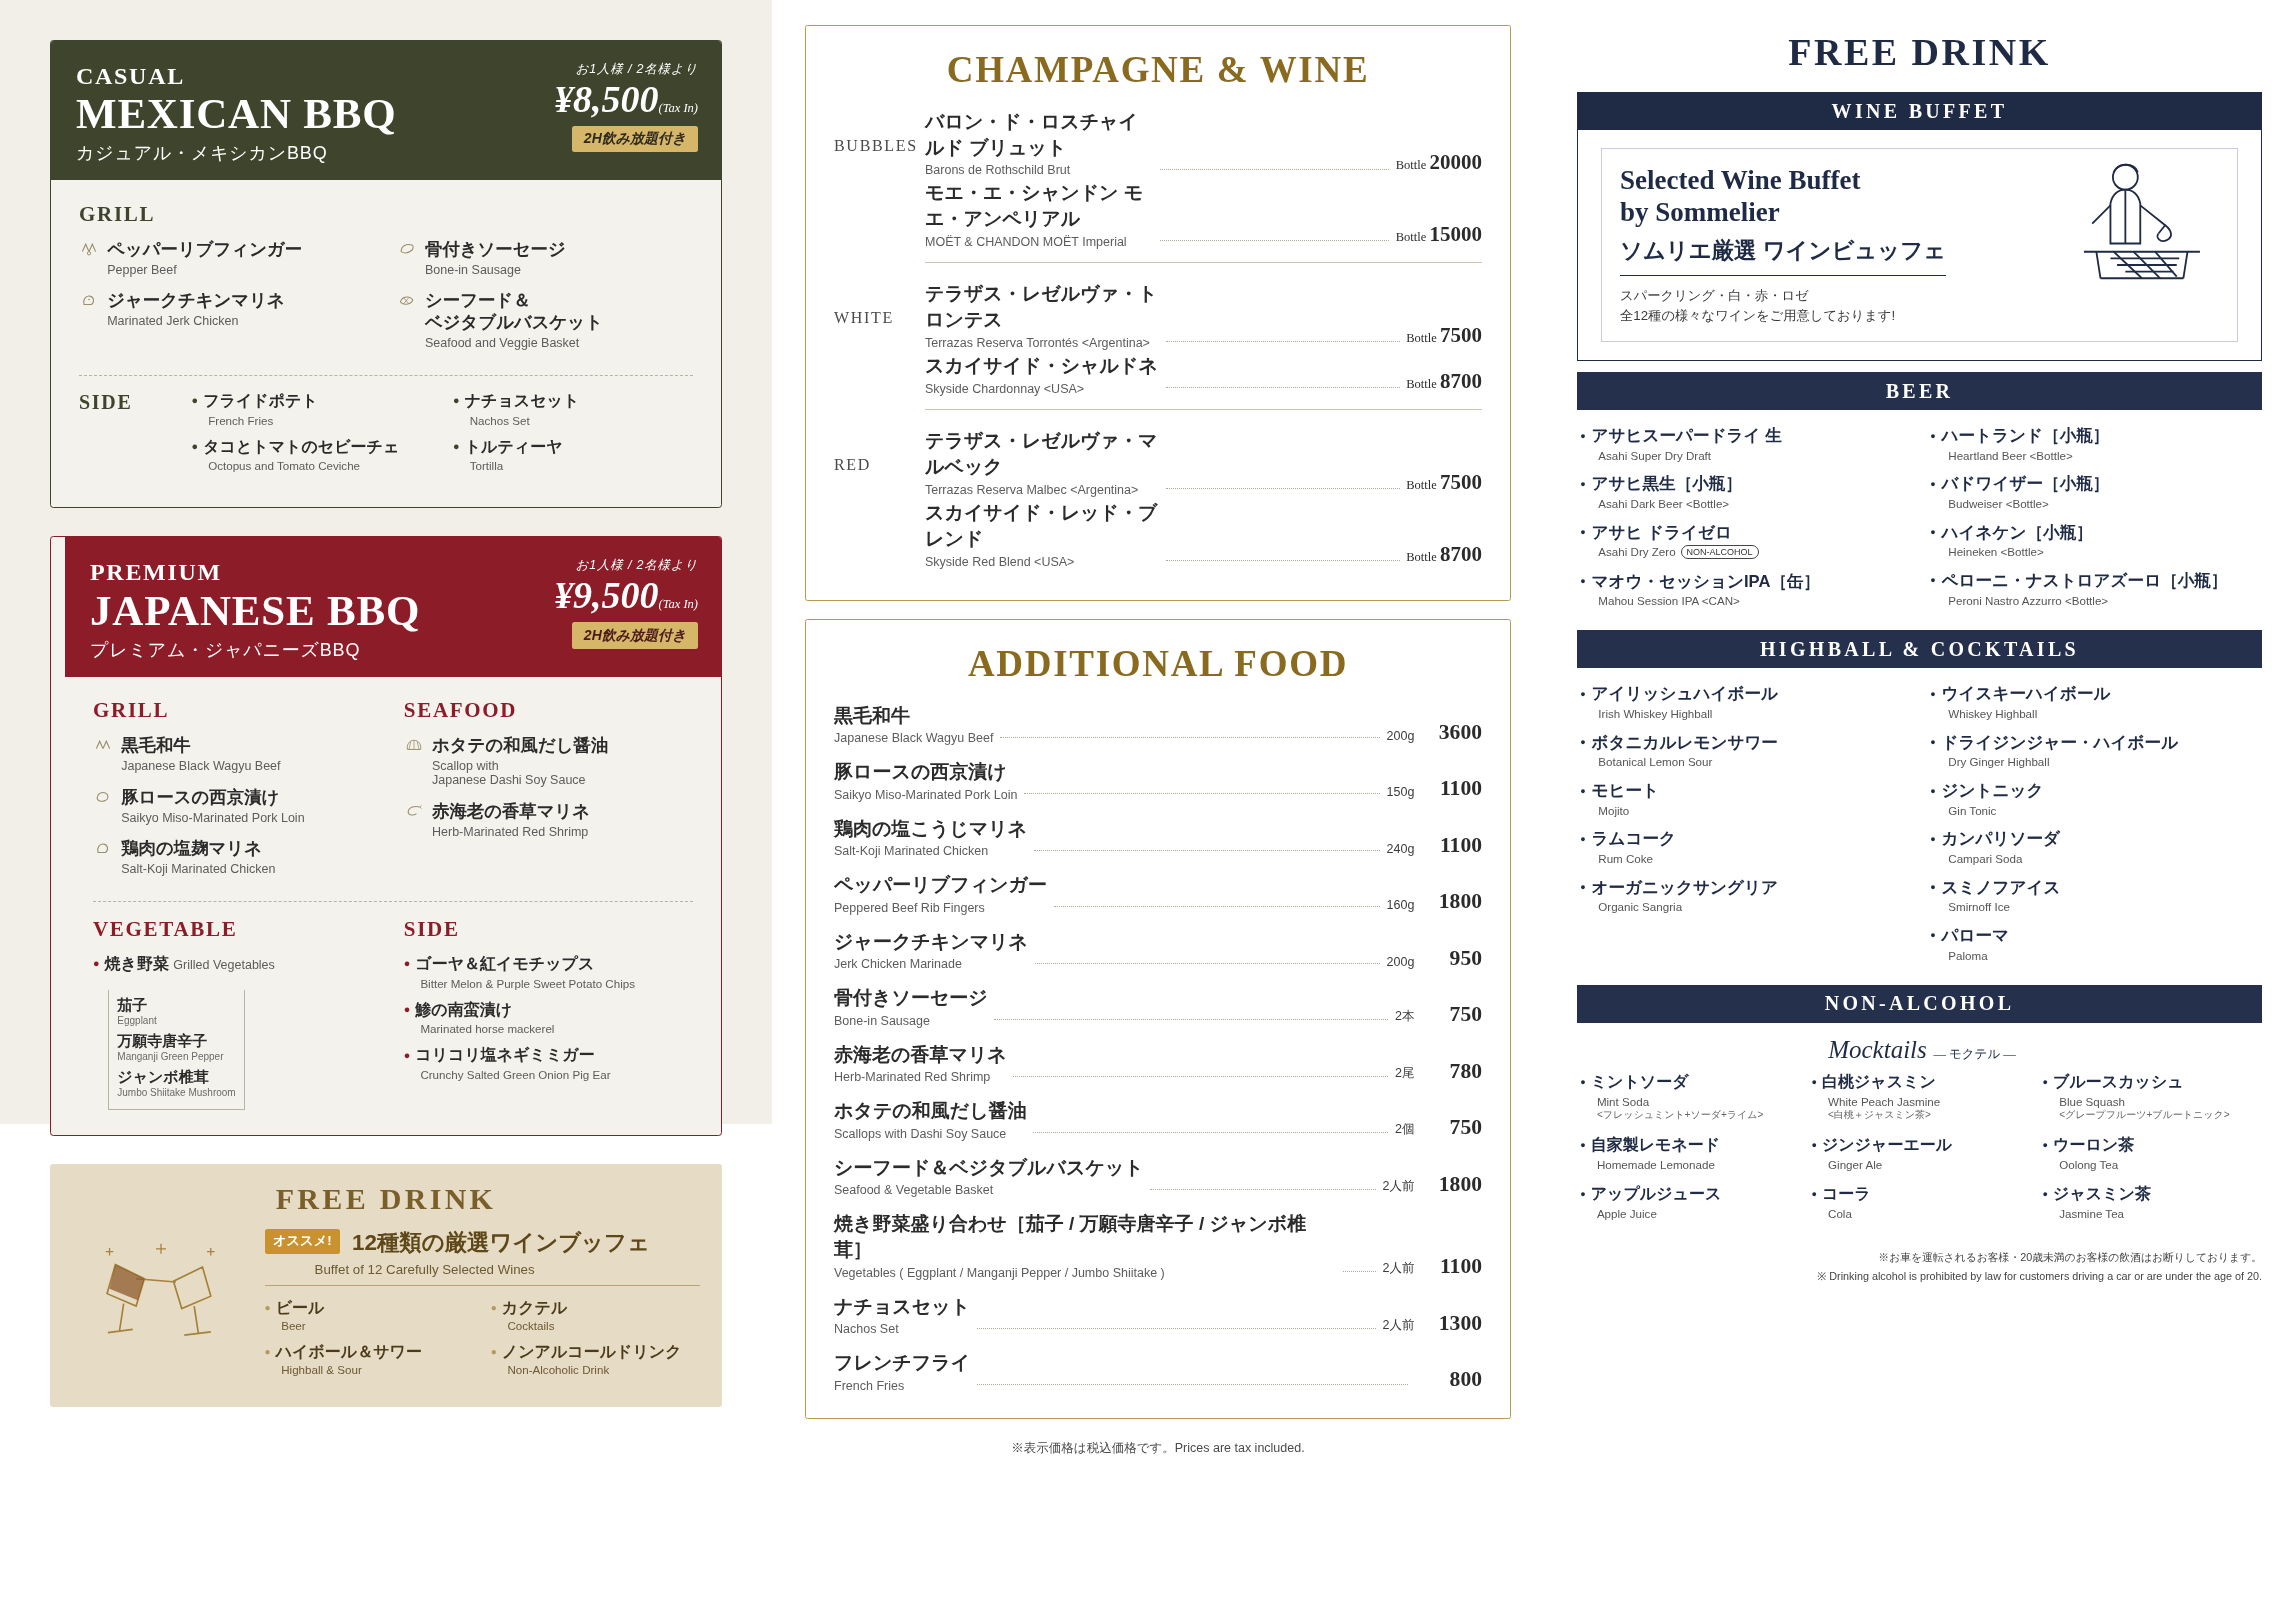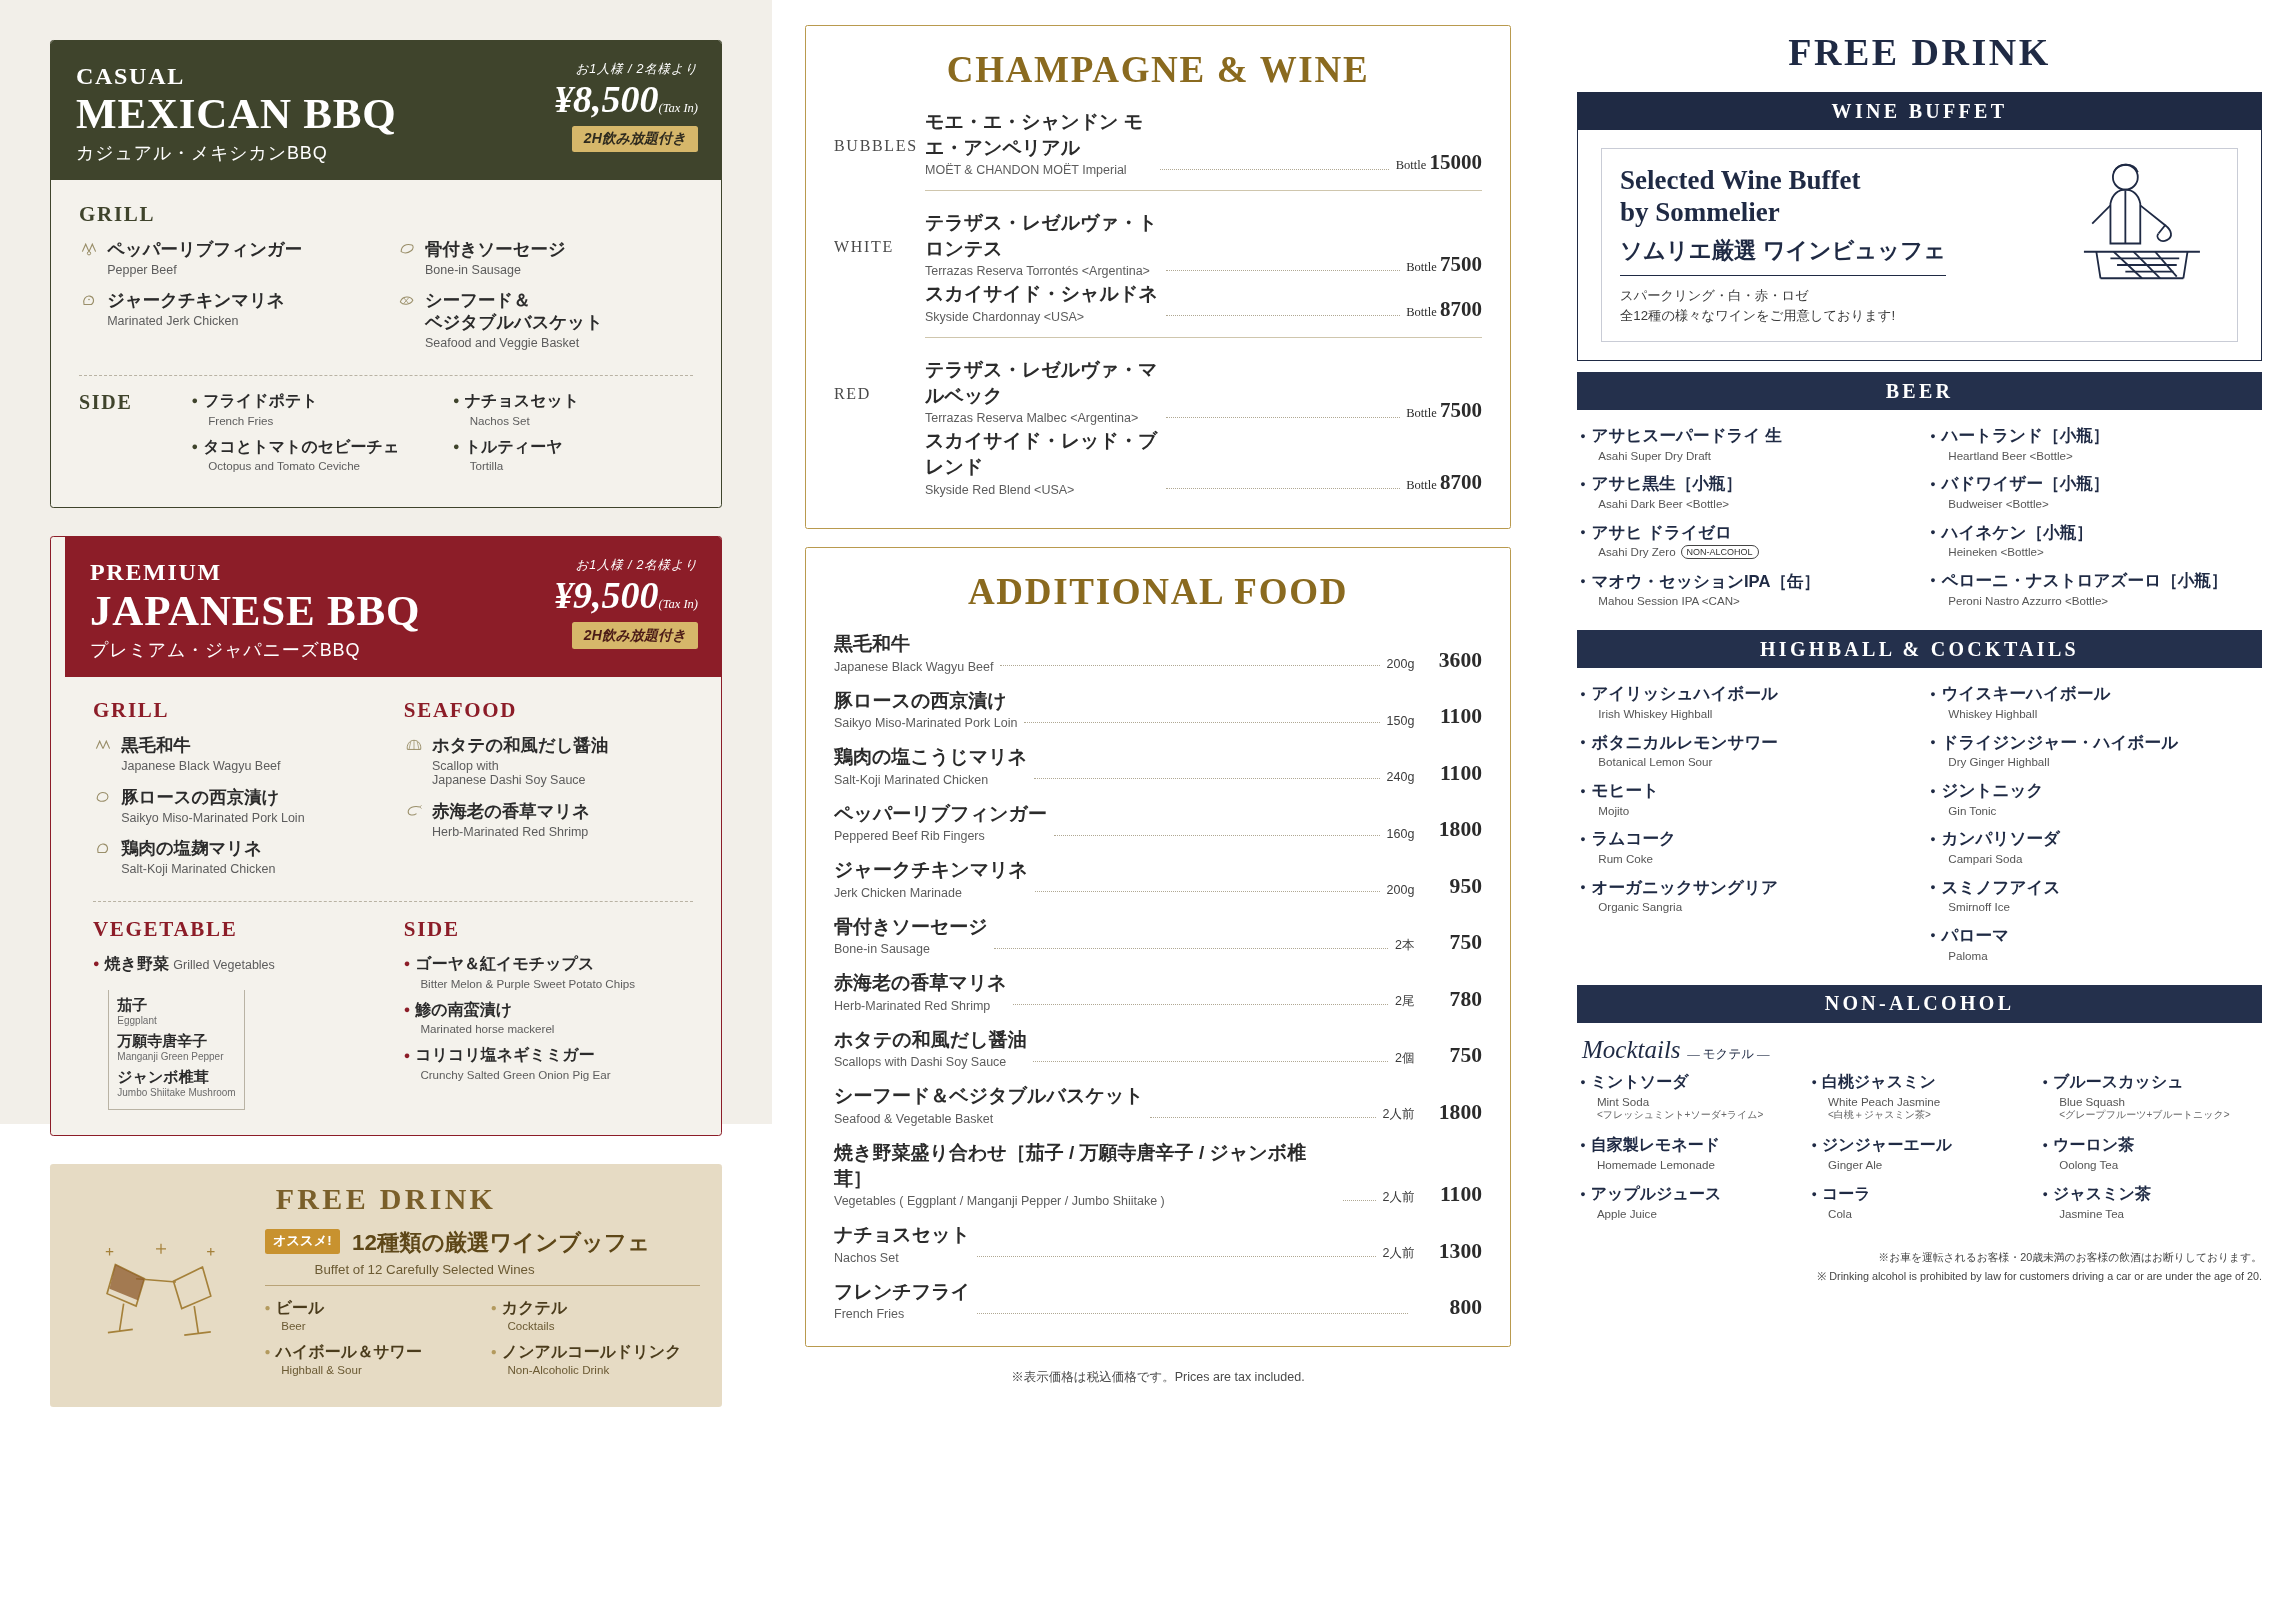--- a/index.html
+++ b/index.html
@@ -106,21 +106,21 @@
   .wb-en1{font-family:"Liberation Serif",serif;font-size:27px;font-weight:bold;color:#1f2a44;line-height:1.2;}
   .wb-jp{font-size:22.4px;font-weight:bold;color:#1f2a44;margin-top:6.6px;padding-bottom:8.3px;border-bottom:0.8px solid #1f2a44;display:inline-block;}
   .wb-note{font-size:13.3px;color:#3a3a3a;margin-top:10px;line-height:1.5;}
   .r-grid{display:flex;gap:21.6px;margin:15px 3.3px 0 3.3px;}
   .r-grid > div{flex:1;}
   .d-item{margin-bottom:11.6px;}
   .d-jp{font-size:16.6px;font-weight:bold;color:#1f2a44;}
   .d-jp:before{content:"\25CF";color:#1f2a44;font-size:9px;margin-right:5.8px;vertical-align:2.5px;}
   .d-en{font-size:11.6px;color:#555;margin-left:18px;margin-top:1.7px;}
   .tag{display:inline-block;border:0.8px solid #444;border-radius:7.5px;font-size:9px;padding:0.8px 5px;margin-left:5px;vertical-align:1.7px;color:#333;}
-  .mock{font-family:"Liberation Serif",serif;font-style:italic;font-size:25px;color:#1f2a44;margin:13.3px 0 8.3px 5px;}
+  .mock{font-family:"Liberation Serif",serif;font-style:italic;font-size:25px;color:#1f2a44;margin:13.3px 0 8.3px 5px;text-align:center;}
   .mock small{font-style:normal;font-size:12.5px;margin-left:6.6px;}
   .m-grid{display:flex;gap:15px;margin:0 3.3px;}
   .m-grid > div{flex:1;}
   .m-item{margin-bottom:13.3px;}
   .m-jp{font-size:16px;font-weight:bold;color:#1f2a44;}
   .m-jp:before{content:"\25CF";color:#1f2a44;font-size:9px;margin-right:5px;vertical-align:2.5px;}
   .m-en{font-size:11.6px;color:#555;margin-left:16.6px;margin-top:1.7px;}
   .m-sub{font-size:10px;color:#666;margin-left:16.6px;}
   .r-foot{text-align:right;font-size:10.8px;color:#444;line-height:1.7;margin-top:15px;}
   .spacer{height:11.6px;}
@@ -403,20 +403,28 @@
   <div class="divider" style="left:772px"></div>
 
   <div class="col col-mid">
 
     <div class="mbox">
       <div class="m-title">CHAMPAGNE &amp; WINE</div>
 
       <div class="wine-group">
         <div class="wg-label">BUBBLES</div>
         <div class="wg-items">
+          <div class="wline">
+            <div class="wl-left">
+              <div class="wl-jp">バロン・ド・ロスチャイルド ブリュット</div>
+              <div class="wl-en">Barons de Rothschild Brut</div>
+            </div>
+            <div class="dots"></div>
+            <div class="wl-price"><span class="unit">Bottle</span><span>20000</span></div>
+          </div>
           <div class="wline">
             <div class="wl-left">
               <div class="wl-jp">モエ・エ・シャンドン モエ・アンペリアル</div>
               <div class="wl-en">MOËT &amp; CHANDON MOËT Imperial</div>
             </div>
             <div class="dots"></div>
             <div class="wl-price"><span class="unit">Bottle</span><span>15000</span></div>
           </div>
           <div class="wsep"></div>
         </div>

